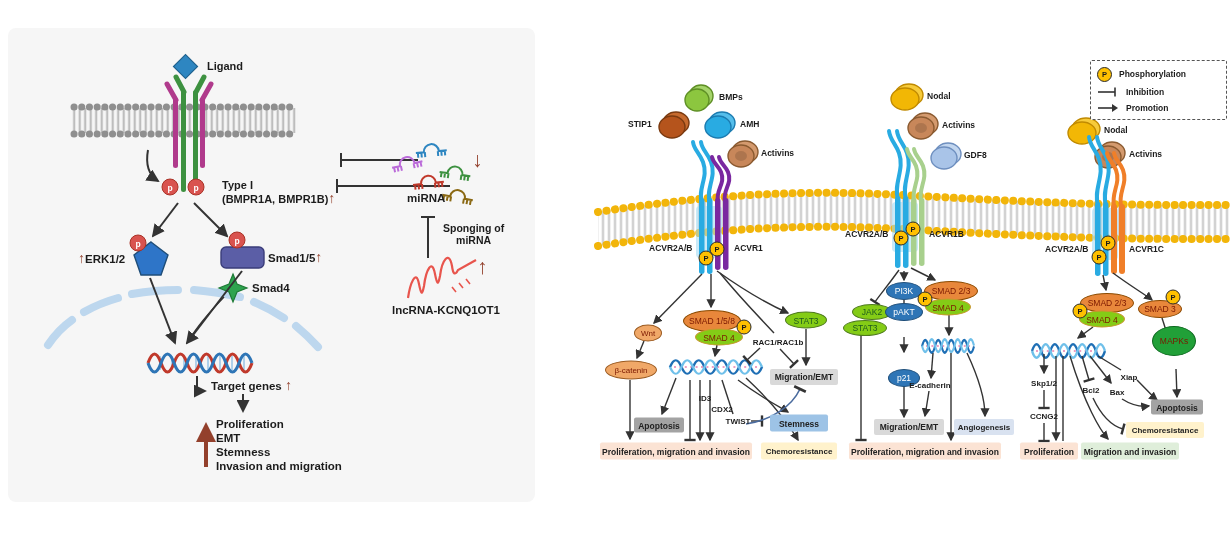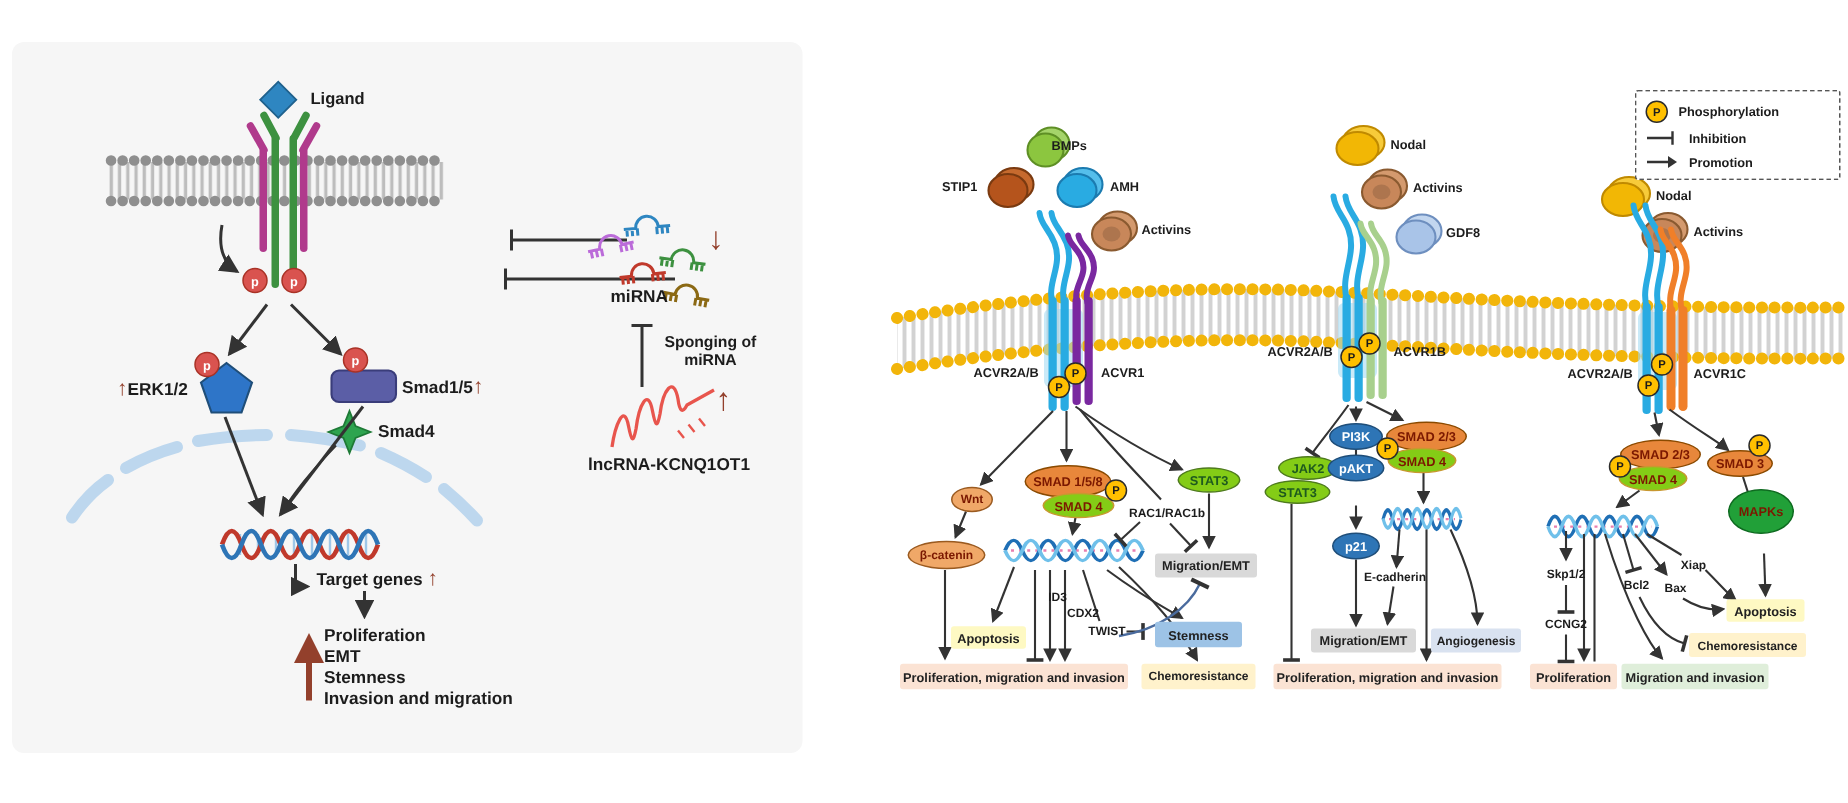--- a/index.html
+++ b/index.html
@@ -4,41 +4,41 @@
 <style>
   html,body{margin:0;padding:0;background:#fff}
   #stage{position:relative;width:1232px;height:535px;background:#fff;
          font-family:"Liberation Sans",sans-serif;overflow:hidden}
   svg.layer{position:absolute;left:0;top:0;z-index:1}
   .t{position:absolute;font-weight:bold;color:#1c1c1c;white-space:nowrap;z-index:2}
   .c{transform:translate(-50%,-50%);text-align:center}
   .f8{font-size:8px}.f85{font-size:8.5px}.f10{font-size:10.5px}
   .f11{font-size:11px}.f115{font-size:11.5px;line-height:14px}
   .ell{position:absolute;transform:translate(-50%,-50%);display:flex;align-items:center;
-       justify-content:center;border-radius:50%;font-weight:bold;white-space:nowrap;
+       justify-content:center;border-radius:50%;font-weight:normal;white-space:nowrap;
        box-sizing:border-box;z-index:2;border:1.4px solid #6b4a12}
   .box{position:absolute;transform:translate(-50%,-50%);display:flex;align-items:center;
        justify-content:center;font-weight:bold;color:#222;white-space:nowrap;
        box-sizing:border-box;z-index:2;border-radius:2px}
   .pb{position:absolute;transform:translate(-50%,-50%);width:13px;height:13px;border-radius:50%;
       background:#FFC000;border:1.3px solid #2b2b2b;display:flex;align-items:center;
       justify-content:center;font-size:7.5px;font-weight:bold;color:#1a1a1a;z-index:3}
   .pbi{width:13px;height:13px;border-radius:50%;background:#FFC000;border:1.3px solid #2b2b2b;
       display:inline-flex;align-items:center;justify-content:center;font-size:7.5px;font-weight:bold}
   .pr{position:absolute;transform:translate(-50%,-50%);width:15px;height:15px;border-radius:50%;
       background:#D9534F;border:1.5px solid #A93226;display:flex;align-items:center;
       justify-content:center;font-size:8.5px;font-weight:bold;color:#fff;z-index:3}
   .up,.dn{color:#93402C;font-weight:bold}
   .c-orange{background:#E8873B;border-color:#8A4A00;color:#7B1800}
   .c-cream{background:#84cc16;border-color:#C89830;color:#7B1800}
   .c-blue{background:#2E75B6;border-color:#1F4E79;color:#fff}
   .c-green{background:#84cc16;border-color:#4E7A1E;color:#1E5A1E}
   .c-dgreen{background:#21A038;border-color:#0E6A20;color:#7B1800}
   .c-lorange{background:#F0A868;border-color:#9A5A20;color:#7B1800}
-  .b-blue{background:#fef9c3}.b-mblue{background:#9DC3E6}.b-gray{background:#D9D9D9}
+  .b-blue{background:#a3a3a3}.b-mblue{background:#9DC3E6}.b-gray{background:#D9D9D9}
   .b-peach{background:#FBE3D4}.b-yellow{background:#FFF2CC}.b-green{background:#DFEEDA}
   .b-bluegray{background:#D9E2F0}
   #legend{position:absolute;left:1090px;top:60px;width:137px;height:60px;border:1.5px dashed #555;
       border-radius:2px;background:#fff;z-index:2;display:flex;flex-direction:column;
       justify-content:space-around;padding:3px 6px;box-sizing:border-box}
   .lrow{display:flex;align-items:center;gap:7px;font-weight:bold;font-size:8.5px;color:#1c1c1c}
 </style>
 </head>
 <body>
 
@@ -290,20 +290,24 @@
       <path d="M1137,380 C1147,390 1152,396 1157,400" marker-end="url(#ah)"></path>
       <path d="M1122,399 C1133,406 1141,407 1149,406" marker-end="url(#ah)"></path>
       <path d="M1093,398 C1102,417 1112,426 1123,429" marker-end="url(#tb)"></path>
     </g>
   </g>
 </svg>
 
 <div class="t f11" style="left:207px;top:60px">Ligand</div>
 <div class="pr" style="left:170px;top:187px">p</div>
 <div class="pr" style="left:196px;top:187px">p</div>
+<div class="t f11" style="left:222px;top:179px;line-height:13px">
+  <span>Type I</span><br>
+  <span>(BMPR1A, BMPR1B)</span><span class="up" style="font-size:14px">↑</span>
+</div>
 <div class="t f115" style="left:78px;top:251px">
   <span class="up" style="font-size:14px">↑</span><span>ERK1/2</span>
 </div>
 <div class="pr" style="left:138px;top:243px">p</div>
 <div class="pr" style="left:237px;top:240px">p</div>
 <div class="t f115" style="left:268px;top:250px">
   <span>Smad1/5</span><span class="up" style="font-size:14px">↑</span>
 </div>
 <div class="t f115" style="left:252px;top:281px">Smad4</div>
 <div class="t f115" style="left:211px;top:378px">
@@ -338,21 +342,21 @@
   </div>
   <div class="lrow">
     <svg width="22" height="10">
           <line x1="1" y1="5" x2="15" y2="5" stroke="#333" stroke-width="1.6"></line>
           <polygon points="15,1 21,5 15,9" fill="#333"></polygon>
         </svg>
     <span>Promotion</span>
   </div>
 </div>
 
-<div class="t f85" style="left:701px;top:92px">BMPs</div>
+<div class="t f85" style="left:719px;top:92px">BMPs</div>
 <div class="t f85" style="left:628px;top:119px">STIP1</div>
 <div class="t f85" style="left:740px;top:119px">AMH</div>
 <div class="t f85" style="left:761px;top:148px">Activins</div>
 <div class="t f85" style="left:649px;top:243px">ACVR2A/B</div>
 <div class="t f85" style="left:734px;top:243px">ACVR1</div>
 <div class="pb" style="left:706px;top:258px">P</div>
 <div class="pb" style="left:717px;top:249px">P</div>
 
 <div class="ell c-lorange f8" style="left:648px;top:333px;width:28px;height:17px">Wnt</div>
 <div class="ell c-orange f85" style="left:712px;top:321px;width:58px;height:22px">SMAD 1/5/8</div>
@@ -375,21 +379,21 @@
 <div class="t f85" style="left:964px;top:150px">GDF8</div>
 <div class="t f85" style="left:845px;top:229px">ACVR2A/B</div>
 <div class="t f85" style="left:929px;top:229px">ACVR1B</div>
 <div class="pb" style="left:901px;top:238px">P</div>
 <div class="pb" style="left:913px;top:229px">P</div>
 
 <div class="ell c-blue f85" style="left:904px;top:291px;width:36px;height:18px">PI3K</div>
 <div class="ell c-green f85" style="left:872px;top:312px;width:40px;height:16px">JAK2</div>
 <div class="ell c-green f85" style="left:865px;top:328px;width:44px;height:16px">STAT3</div>
 <div class="ell c-blue f85" style="left:904px;top:312px;width:38px;height:18px">pAKT</div>
-<div class="ell c-blue f85" style="left:904px;top:364px;width:32px;height:18px">p21</div>
+<div class="ell c-blue f85" style="left:904px;top:378px;width:32px;height:18px">p21</div>
 <div class="ell c-orange f85" style="left:951px;top:291px;width:54px;height:20px">SMAD 2/3</div>
 <div class="pb" style="left:925px;top:299px">P</div>
 <div class="ell c-cream f85" style="left:948px;top:307px;width:46px;height:17px">SMAD 4</div>
 <div class="t f8 c" style="left:930px;top:385px">E-cadherin</div>
 <div class="box b-gray f85" style="left:909px;top:427px;width:70px;height:16px">Migration/EMT</div>
 <div class="box b-bluegray f8" style="left:984px;top:427px;width:60px;height:16px">Angiogenesis</div>
 <div class="box b-peach f85" style="left:925px;top:451px;width:152px;height:17px">Proliferation, migration and invasion</div>
 
 <div class="t f85" style="left:1104px;top:125px">Nodal</div>
 <div class="t f85" style="left:1129px;top:149px">Activins</div>

